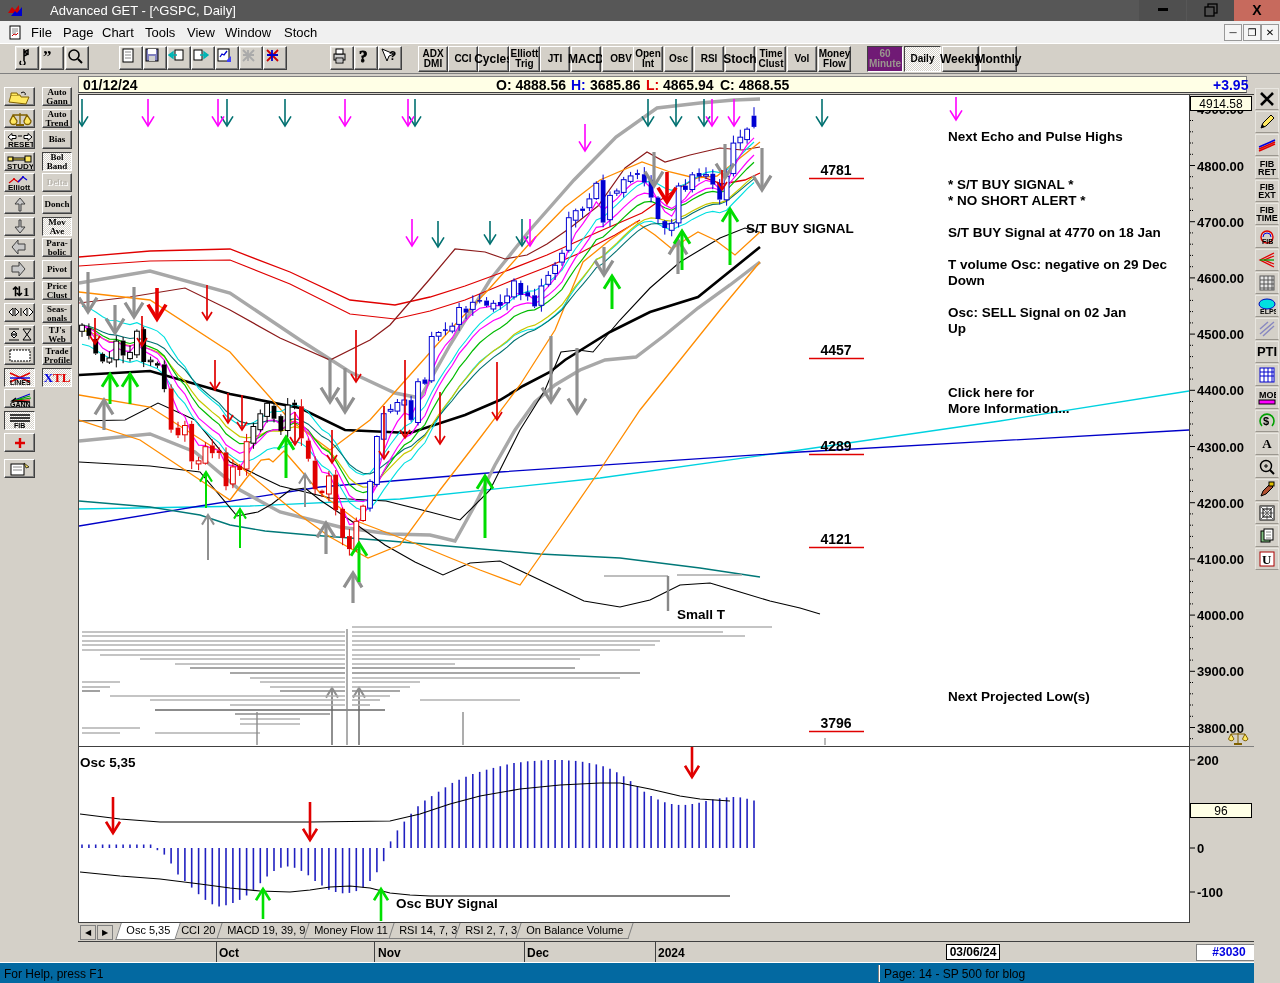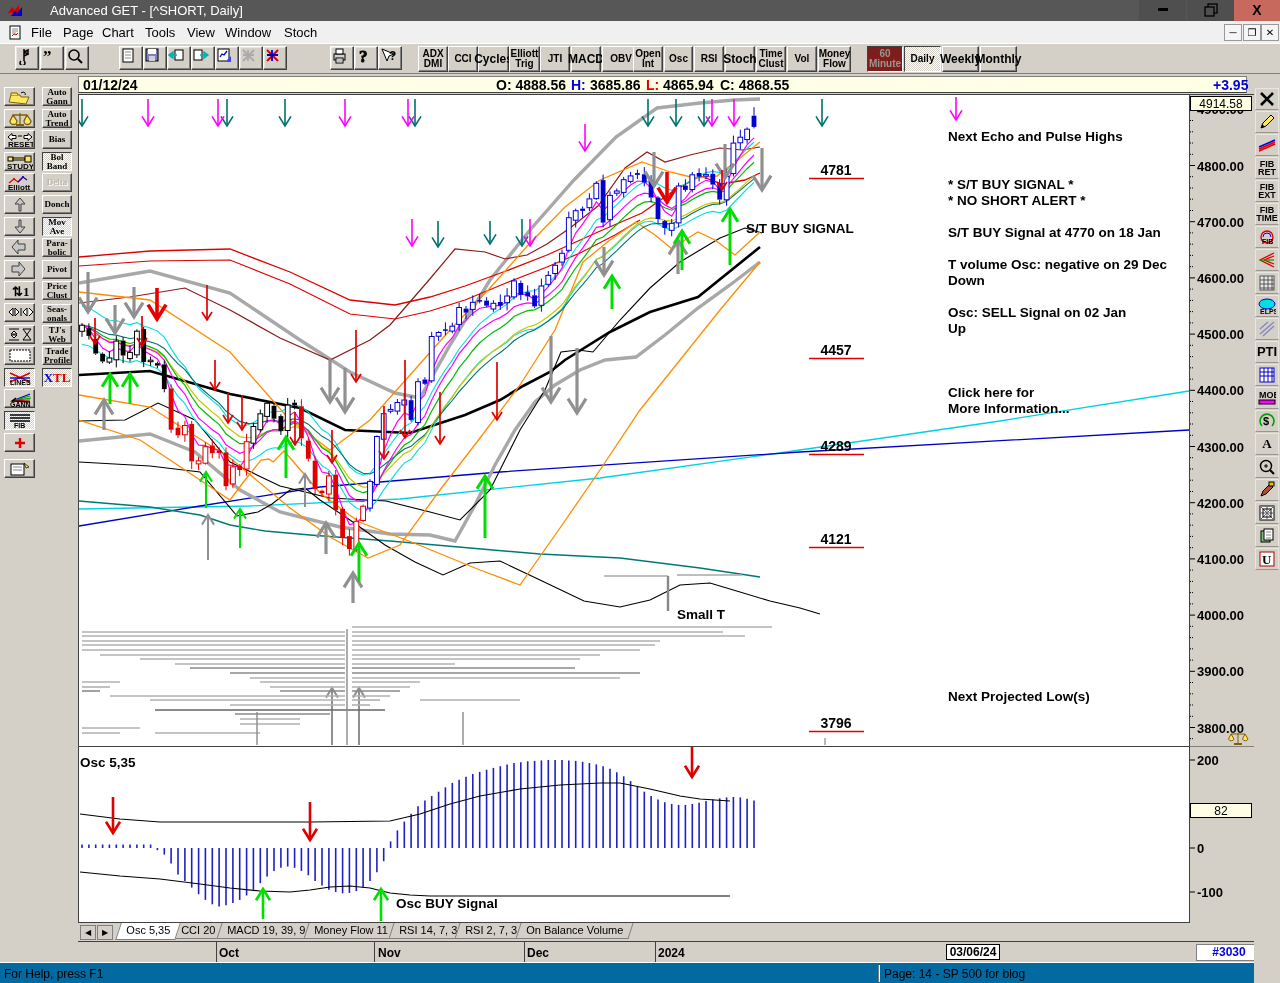--- a/index.html
+++ b/index.html
@@ -9,21 +9,21 @@
 .tbtn{position:absolute;top:0;height:21px;width:47px;text-align:center;color:#000;font-size:12px;line-height:21px}
 
 #menu{left:0;top:21px;width:1280px;height:23px;background:#f0f0f0;font-size:13px;color:#000;border-bottom:1px solid #fff}
 #menu span.mi{position:absolute;top:4px}
 .mdibtn{position:absolute;top:3px;width:18px;height:17px;background:#f5f5f5;border:1px solid #999;text-align:center;font-size:10px;line-height:15px;color:#000}
 
 #toolbar{left:0;top:44px;width:1280px;height:30px;background:#d4d0c8;border-bottom:1px solid #808080}
 .tbi{position:absolute;top:2px;width:24px;height:24px;background:#d4d0c8;border-top:1px solid #fff;border-left:1px solid #fff;border-right:1px solid #404040;border-bottom:1px solid #404040;box-shadow:inset -1px -1px 0 #808080,inset 1px 1px 0 #e8e6e0}
 .tbt{position:absolute;top:2px;height:26px;background:#d4d0c8;border-top:1px solid #fff;border-left:1px solid #fff;border-right:1px solid #404040;border-bottom:1px solid #404040;box-shadow:inset -1px -1px 0 #808080;color:#000;font-size:10px;font-weight:bold;text-align:center;display:flex;align-items:center;justify-content:center;line-height:10px;font-family:"Liberation Sans",sans-serif}
 .tbt.sunk{border-top:1px solid #404040;border-left:1px solid #404040;border-right:1px solid #fff;border-bottom:1px solid #fff;box-shadow:none;background:#d4d0c8;background-image:repeating-conic-gradient(#fff 0 25%,#d4d0c8 0 50%);background-size:2px 2px}
-.tbt.dis{color:#9a968e;background:#7f1d1d}
+.tbt.dis{color:#9a968e;background:#701a75}
 .tbt .sm{font-size:12px}
 
 #infobar{left:78px;top:76px;width:1169px;height:17px;background:#ffffe6;border:1px solid #808080;border-bottom:1px solid #404040;font-size:14px;font-weight:bold;color:#000}
 #infobar span{position:absolute;top:0px;white-space:pre}
 
 .sbtn{position:absolute;width:31px;height:19px;background:#d4d0c8;border-top:1px solid #fff;border-left:1px solid #fff;border-right:1px solid #404040;border-bottom:1px solid #404040;box-shadow:inset -1px -1px 0 #808080;display:flex;align-items:center;justify-content:center}
 .sbt{position:absolute;left:42px;width:30px;height:19px;background:#d4d0c8;border-top:1px solid #fff;border-left:1px solid #fff;border-right:1px solid #404040;border-bottom:1px solid #404040;box-shadow:inset -1px -1px 0 #808080;font-size:9px;font-weight:bold;color:#000;text-align:center;display:flex;align-items:center;justify-content:center;line-height:9px;font-family:"Liberation Serif",serif}
 .sbt.sunk,.sbtn.sunk{border-top:1px solid #404040;border-left:1px solid #404040;border-right:1px solid #fff;border-bottom:1px solid #fff;box-shadow:none;background:#d4d0c8;background-image:repeating-conic-gradient(#fff 0 25%,#d4d0c8 0 50%);background-size:2px 2px}
 .sbt.dis{color:#b9b5ad;text-shadow:1px 1px 0 #fff}
 
@@ -49,21 +49,21 @@
 .ric{position:absolute;left:1px;width:24px;height:22px;border:1px solid #e8e6e0;border-bottom:1px solid #9a968e;display:flex;align-items:center;justify-content:center;font-size:9px;font-weight:bold;line-height:8px;text-align:center;background:#d4d0c8}
 svg text{fill:#000}
 </style></head>
 <body>
 
 <div id="title" class="abs">
   <svg class="abs" style="left:8px;top:4px" width="15" height="13" viewBox="0 0 15 13">
     <polygon points="0,9 4,3 7,6 11,1 11,9" fill="#d00000"></polygon>
     <polygon points="3,12 7,7 9,9 14,3 14,12" fill="#0000cc"></polygon>
   </svg>
-  <span class="txt">Advanced GET - [^SHORT, Daily]</span>
+  <span class="txt">Advanced GET - [^GSPC, Daily]</span>
   <div class="tbtn" style="left:1139px;background:#4f4f4f"><svg width="12" height="12" viewBox="0 0 12 12">
         <rect x="1" y="6" width="10" height="3" fill="#000"></rect>
       </svg></div>
   <div class="tbtn" style="left:1187px;background:#4f4f4f"><svg width="14" height="14" viewBox="0 0 14 14" style="margin-top:3px">
         <rect x="4" y="1" width="9" height="9" fill="#4f4f4f" stroke="#000" stroke-width="1.3"></rect>
         <rect x="1" y="4" width="9" height="9" fill="#4f4f4f" stroke="#000" stroke-width="1.3"></rect>
       </svg></div>
   <div class="tbtn" style="left:1234px;width:46px;background:#c76a5d;font-weight:bold;font-size:14px">X</div>
 </div>
 
@@ -1197,21 +1197,21 @@
     <rect x="8" y="12" width="8" height="2" fill="#806000"></rect>
   </svg>
 <div id="oaxis" class="abs"><svg width="64" height="175" viewBox="0 748 64 175" font-family="Liberation Sans, sans-serif">
       <line x1="0" y1="761.0" x2="5" y2="761.0" stroke="#000" stroke-width="1"></line>
       <text x="7" y="766.0" font-size="13" font-weight="bold">200</text>
       <line x1="0" y1="849.0" x2="5" y2="849.0" stroke="#000" stroke-width="1"></line>
       <text x="7" y="854.0" font-size="13" font-weight="bold">0</text>
       <line x1="0" y1="893.0" x2="5" y2="893.0" stroke="#000" stroke-width="1"></line>
       <text x="7" y="898.0" font-size="13" font-weight="bold">-100</text>
     </svg></div>
-<div class="lastbox abs" style="left:1190px;top:803px;width:62px;height:15px;line-height:14px">82</div>
+<div class="lastbox abs" style="left:1190px;top:803px;width:62px;height:15px;line-height:14px">96</div>
 
 <div id="tabbar" class="abs">
   <div class="tarr" style="left:2px">◀</div>
   <div class="tarr" style="left:19px">▶</div>
   <div class="tab act" style="left:40px"><i>Osc 5,35</i></div>
   <div class="tab" style="left:95px"><i>CCI 20</i></div>
   <div class="tab" style="left:141px"><i>MACD 19, 39, 9</i></div>
   <div class="tab" style="left:228px"><i>Money Flow 11</i></div>
   <div class="tab" style="left:313px"><i>RSI 14, 7, 3</i></div>
   <div class="tab" style="left:379px"><i>RSI 2, 7, 3</i></div>

